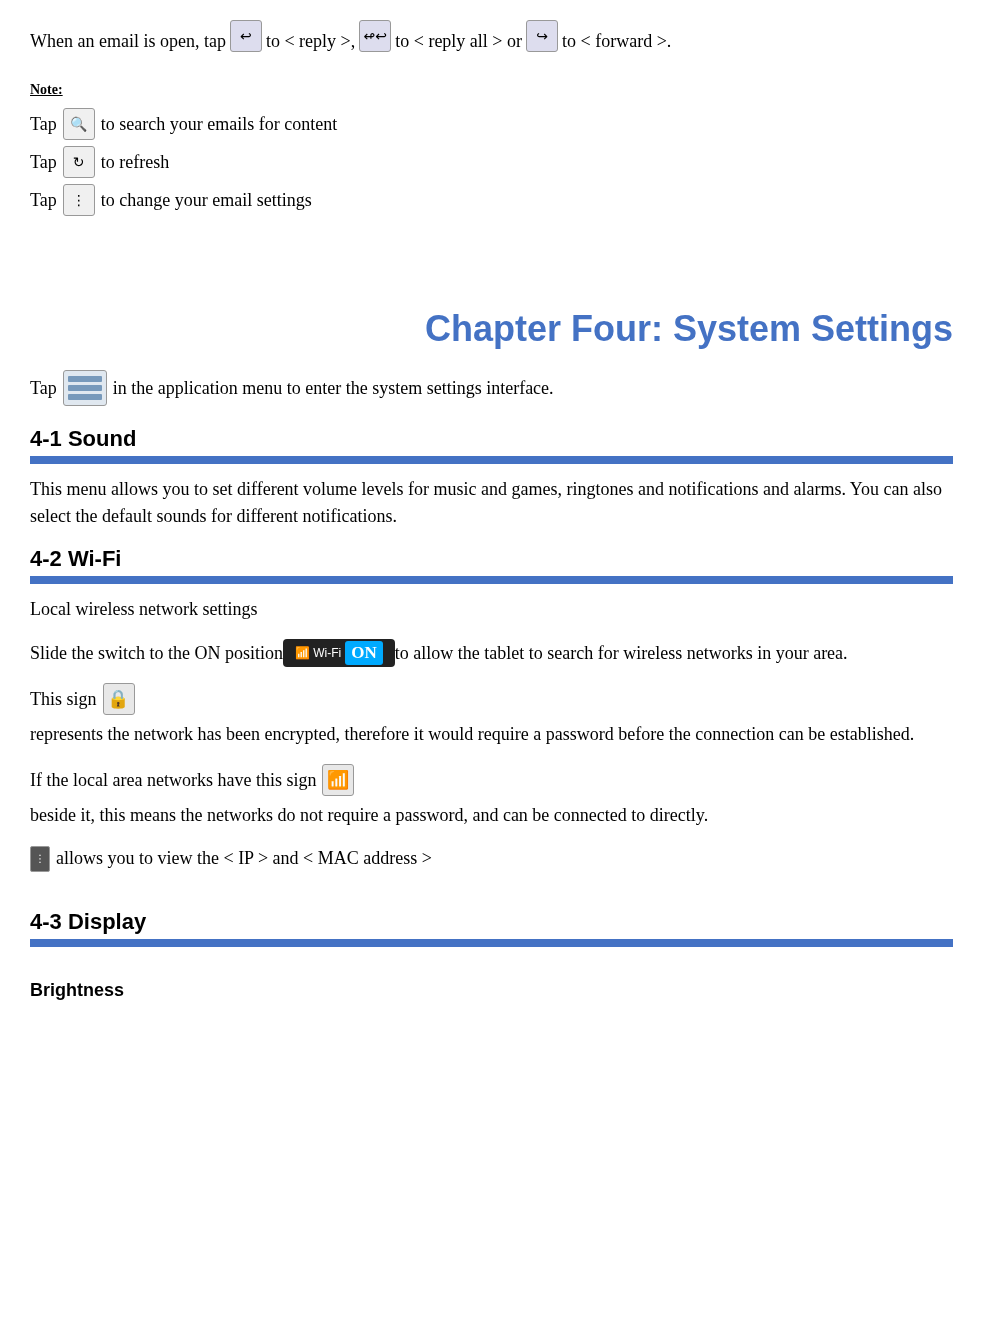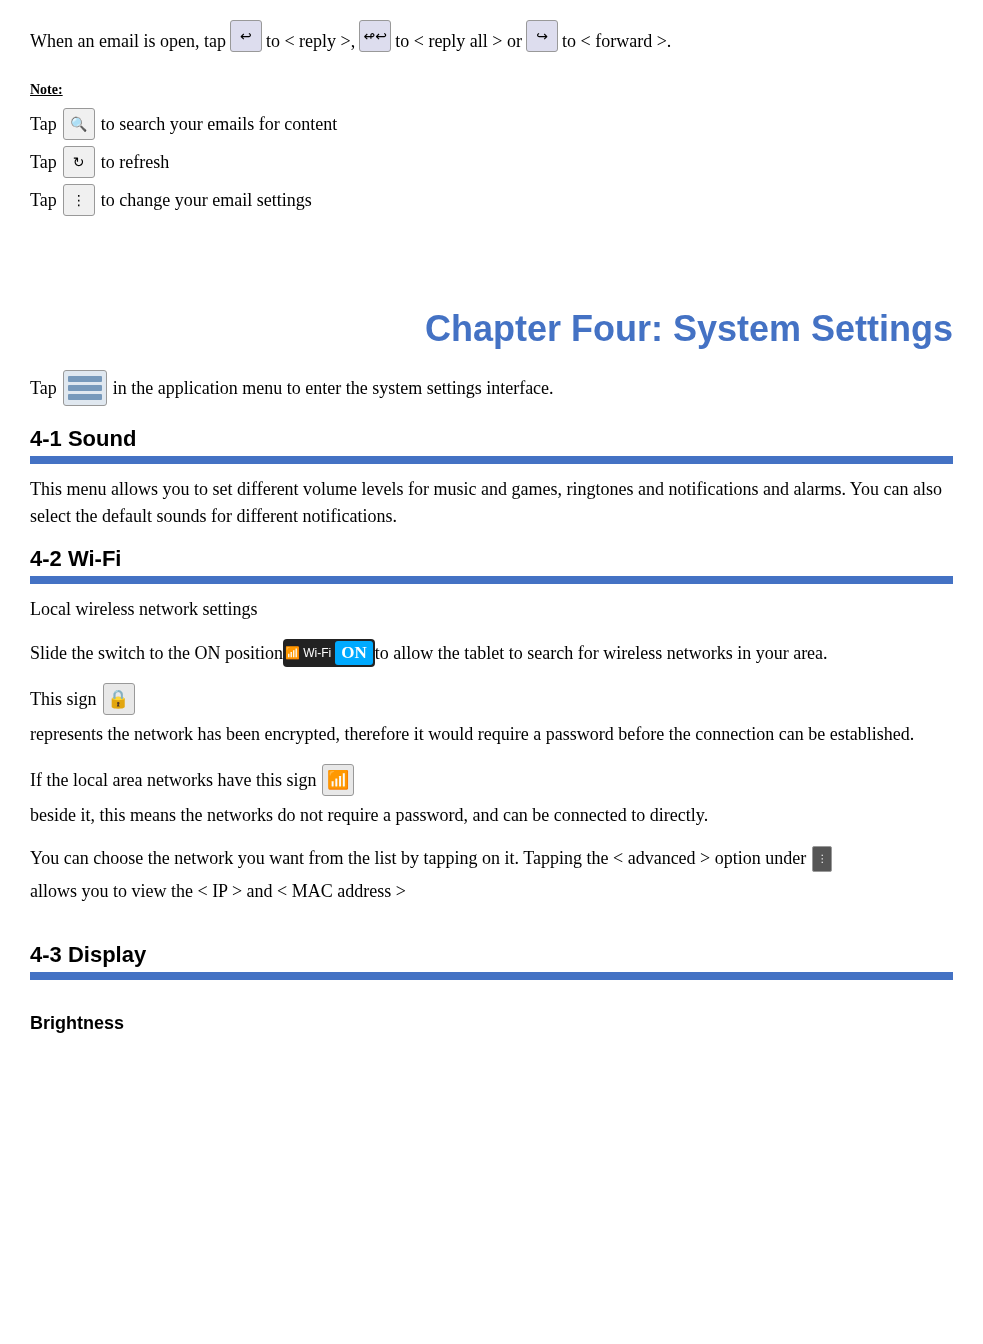--- a/index.html
+++ b/index.html
@@ -23,21 +23,21 @@
     .note-section { margin-bottom: 30px; }
     .note-title { font-weight: bold; text-decoration: underline; font-size: 14px; margin-bottom: 10px; }
     .tap-row { display: flex; align-items: center; gap: 6px; margin-bottom: 6px; font-size: 18px; }
     .chapter-title { color: #4472c4; font-size: 36px; font-weight: bold; font-family: sans-serif; margin-bottom: 20px; margin-top: 20px; text-align: right; }
     .tap-app-row { display: flex; align-items: center; gap: 6px; font-size: 18px; margin-bottom: 20px; }
     .section-heading { font-size: 22px; font-weight: bold; font-family: sans-serif; margin-bottom: 0; }
     .blue-bar { height: 8px; background-color: #4472c4; margin-bottom: 12px; margin-top: 4px; }
     .section-text { font-size: 18px; margin-bottom: 16px; line-height: 1.5; }
     .wifi-row { display: flex; align-items: center; flex-wrap: wrap; font-size: 18px; margin-bottom: 16px; }
     .wifi-badge {
-      display: inline-flex; align-items: center; background: #222; border-radius: 4px; padding: 2px 2px; gap: 4px;
+      display: inline-flex; align-items: center; background: #222; border-radius: 4px; padding: 2px 12px; gap: 4px;
     }
     .wifi-on { background: #00aaff; color: #fff; font-size: 17px; font-weight: bold; padding: 2px 6px; border-radius: 3px; }
     
     .icon-box {
       display: inline-flex; align-items: center; justify-content: center;
       width: 32px; height: 32px; border: 1px solid #999; background: #eee;
       font-size: 14px; border-radius: 3px; flex-shrink: 0;
     }
     .icon-reply { background: #dde; }
     .icon-replyall { background: #dde; }
@@ -136,21 +136,20 @@
 
   
   <div class="section-text" style="display:flex;align-items:center;gap:6px;flex-wrap:wrap;">
     <span>If the local area networks have this sign</span>
     <span class="icon-box icon-wifi-open">📶</span>
     <span>beside it, this means the networks do not require a password, and can be connected to directly.</span>
   </div>
 
   
   <div class="section-text" style="display:flex;align-items:center;gap:6px;flex-wrap:wrap;">
-    <span>You can choose the network you want from the list by tapping on it. Tapping the &lt; advanced &gt; option under</span>
     <span class="icon-box icon-overflow" style="font-size:10px;">⋮</span>
     <span>allows you to view the &lt; IP &gt; and &lt; MAC address &gt;</span>
   </div>
 
   <br>
 </div>
 
 
 <div>
   <div class="section-heading">4-3 Display</div>

